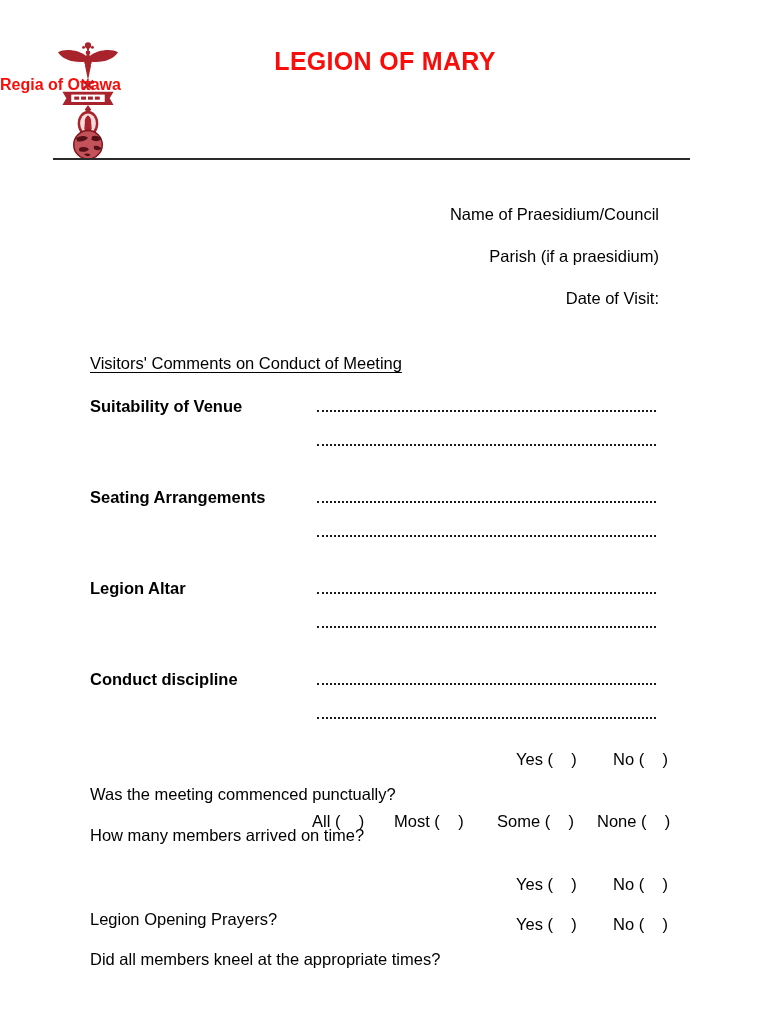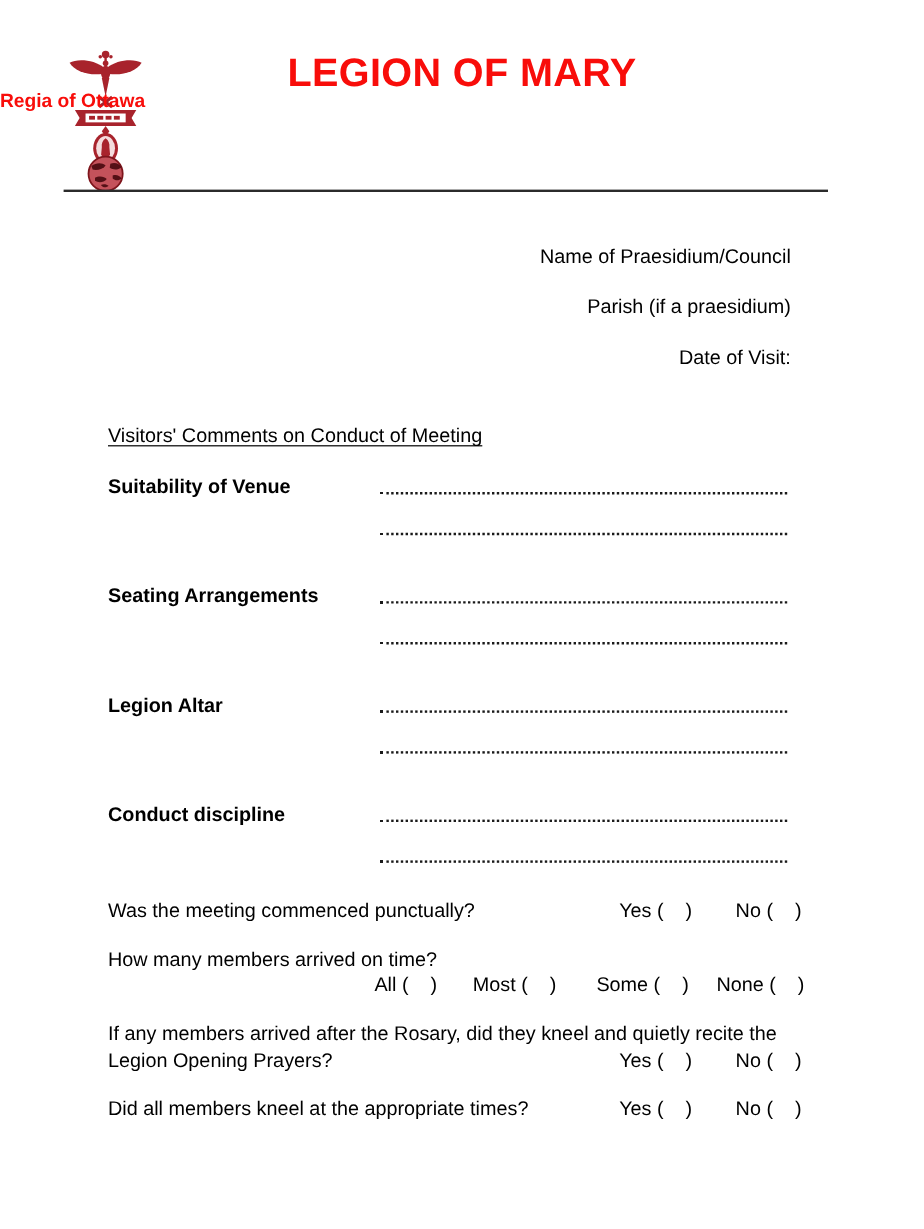--- a/index.html
+++ b/index.html
@@ -5,21 +5,21 @@
   * { margin:0; padding:0; box-sizing:border-box; }
   html,body { background:#ffffff; }
   .page {
     position:relative; width:770px; height:1024px; background:#ffffff;
     font-family:"Liberation Sans", sans-serif; color:#000; overflow:hidden;
   }
   .abs { position:absolute; }
   .logo { left:54px; top:40px; width:68px; height:120px; }
   .org-title {
     top:47px; left:0; width:100%; text-align:center;
-    font-size:33px; font-weight:bold; color:#f80d0a; line-height:28px; letter-spacing:0.3px;
+    font-size:25px; font-weight:bold; color:#f80d0a; line-height:28px; letter-spacing:0.3px;
   }
   .org-subtitle {
     top:76px; left:0; width:100%; 
     font-size:16px; font-weight:bold; color:#f80d0a; line-height:18px;
   }
   .rule { top:158px; left:53px; width:637px; border-top:2px solid #2b2b2b; height:0; }
   .report-title {
     top:166px; left:0; width:100%; text-align:center;
     font-size:17.5px; font-weight:bold; text-decoration:underline;
     text-underline-offset:3px; text-decoration-thickness:1.5px; line-height:20px;
@@ -29,21 +29,21 @@
     display:flex; align-items:flex-end;flex-direction:column;
   }
   .field .lbl { font-size:16.5px; line-height:20px; white-space:nowrap; }
   .field .wline { flex:1; margin-left:10px; border-bottom:1.7px solid #000; height:100%; }
   .sec-head {
     left:90px; top:353px; font-size:16.5px; line-height:20px;
     text-decoration:underline; text-underline-offset:3px; text-decoration-thickness:1.3px;
   }
   .clabel { left:90px; font-size:16.5px; line-height:20px;font-weight:bold; }
   .dotline { left:317px; width:339px; height:0; border-bottom:2.2px dotted #1a1a1a; }
-  .qtext { left:90px; font-size:16.5px; line-height:22px; }
+  .qtext { left:90px; font-size:16.5px; line-height:22px;margin-top:35px; }
   .opt { font-size:16.5px; line-height:22px; white-space:nowrap; }
 </style>
 </head>
 <body>
 
 <div class="page">
 
   <div class="abs logo">
     <svg viewBox="0 0 68 122" width="68" height="120" aria-hidden="true">
       <g fill="#a8232c">
@@ -125,21 +125,20 @@
   <div class="abs qtext" style="top:748px">Was the meeting commenced punctually?</div>
   <div class="abs opt" style="top:748px;left:516px">Yes (&nbsp;&nbsp;&nbsp;&nbsp;)</div>
   <div class="abs opt" style="top:748px;left:613px">No (&nbsp;&nbsp;&nbsp;&nbsp;)</div>
 
   <div class="abs qtext" style="top:789px">How many members arrived on time?</div>
   <div class="abs opt" style="top:810px;left:312px">All (&nbsp;&nbsp;&nbsp;&nbsp;)</div>
   <div class="abs opt" style="top:810px;left:394px">Most (&nbsp;&nbsp;&nbsp;&nbsp;)</div>
   <div class="abs opt" style="top:810px;left:497px">Some (&nbsp;&nbsp;&nbsp;&nbsp;)</div>
   <div class="abs opt" style="top:810px;left:597px">None (&nbsp;&nbsp;&nbsp;&nbsp;)</div>
 
-  <div class="abs qtext" style="top:851px">If any members arrived after the Rosary, did they kneel and quietly recite the</div>
   <div class="abs qtext" style="top:873px">Legion Opening Prayers?</div>
   <div class="abs opt" style="top:873px;left:516px">Yes (&nbsp;&nbsp;&nbsp;&nbsp;)</div>
   <div class="abs opt" style="top:873px;left:613px">No (&nbsp;&nbsp;&nbsp;&nbsp;)</div>
 
   <div class="abs qtext" style="top:913px">Did all members kneel at the appropriate times?</div>
   <div class="abs opt" style="top:913px;left:516px">Yes (&nbsp;&nbsp;&nbsp;&nbsp;)</div>
   <div class="abs opt" style="top:913px;left:613px">No (&nbsp;&nbsp;&nbsp;&nbsp;)</div>
 
 </div>
 

